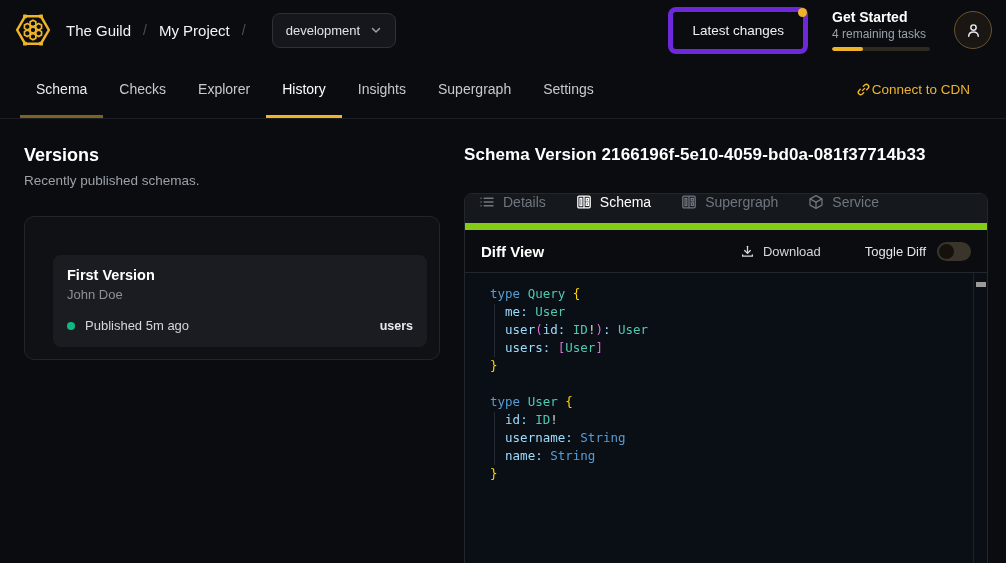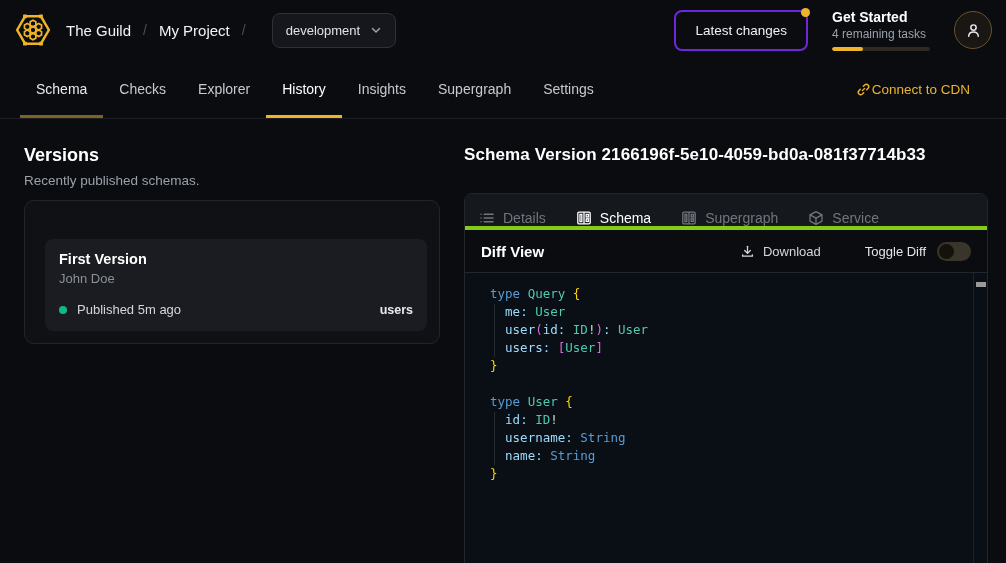--- a/index.html
+++ b/index.html
@@ -13,21 +13,21 @@
 
   
   .header { height:60px; display:flex; align-items:center; justify-content:space-between; padding:0 14px; }
   .header-left { display:flex; align-items:center; }
   .logo { width:38px; height:38px; margin-right:14px; cursor:pointer; }
   .crumb { font-size:15px; font-weight:500; color:#f2f3f5; cursor:pointer; }
   .crumb-sep { color:#4b5058; font-size:14px; margin:0 12px; }
   .env-select { display:flex; align-items:center; gap:10px; background:#15171d; border:1px solid #2d3139;
     border-radius:8px; padding:9px 13px; font-size:13px; color:#dfe2e6; cursor:pointer; margin-left:14px;text-align:center; }
   .header-right { display:flex; align-items:center; gap:24px; }
-  .btn-latest { position:relative; padding:11px 19px; border:2px solid #6d28d9; border-radius:8px;
+  .btn-latest { position:relative; padding:11px 19px; border:5px solid #6d28d9; border-radius:8px;
     background:transparent; color:#f0f1f3; font-size:13.5px; font-family:inherit; cursor:pointer; }
   .notif-dot { position:absolute; top:-4px; right:-4px; width:9px; height:9px; border-radius:50%; }
   .get-started { width:98px; cursor:pointer; }
   .gs-title { font-size:14px; font-weight:600; color:#ffffff; }
   .gs-sub { font-size:12px; color:#9aa1a9; margin-top:2px; }
   .gs-bar { margin-top:6px; height:4px; background:#2e2a22; border-radius:2px; overflow:hidden; }
   .gs-fill { height:100%; border-radius:2px; }
   .avatar { width:38px; height:38px; border-radius:50%; background:#191613; border:1px solid #68552a;
     display:flex; align-items:center; justify-content:center; cursor:pointer; }
 
@@ -42,35 +42,35 @@
     font-size:13.5px; cursor:pointer; padding:0 16px; }
 
   
   .main { display:flex; padding:26px 18px 0 24px; }
   .col-left { width:416px; margin-right:24px; flex-shrink:0; }
   .col-right { flex:1; min-width:0; }
   .sec-title { font-size:18px; font-weight:700; color:#fff; }
   .sec-sub { font-size:13.5px; color:#9aa1a9; margin-top:7px; }
   .rd-title { font-size:17px; font-weight:700; color:#fff; letter-spacing:.1px; }
 
-  .outer-card { margin-top:12px; border:1px solid #22252b; border-radius:10px; background:#0f1115;
-    padding:38px 12px 12px 20px; }
+  .outer-card { margin-top:28px; border:1px solid #22252b; border-radius:10px; background:#0f1115;
+    padding:38px 12px 12px 28px; }
   .inner-card { background:#1a1c21; border-radius:8px; padding:12px 14px 14px 14px; cursor:pointer; }
   .fv-title { font-size:14.5px; font-weight:600; color:#fff; }
   .fv-author { font-size:13px; color:#8b9097; margin-top:4px; }
   .fv-row { margin-top:16px; display:flex; align-items:center; }
   .status-dot { width:8px; height:8px; border-radius:50%; margin-right:10px; }
   .pub-text { font-size:13px; color:#d3d6da; }
   .svc-badge { margin-left:auto; font-size:12.5px; font-weight:700; color:#e8eaed; }
 
   
   .panel { margin-top:28px; border:1px solid #23262d; border-radius:8px; height:420px;
     display:flex; flex-direction:column; overflow:hidden; }
-  .panel-tabs { height:36px; background:#15181d; border-bottom:4px solid #84cc16;
-    display:flex; align-items:flex-end; padding:0 14px; gap:30px; flex-shrink:0; }
+  .panel-tabs { height:36px; background:#15181d; border-bottom:7px solid #84cc16;
+    display:flex; align-items:flex-start; padding:0 14px; gap:30px; flex-shrink:0; }
   .ptab { display:flex; align-items:center; gap:8px; font-size:14px; font-weight:500;
     color:#70767e; cursor:pointer; }
   .ptab.active { color:#ffffff; }
   .diff-row { height:43px; display:flex; align-items:center; padding:0 16px;
     border-bottom:1px solid #23262d; flex-shrink:0; }
   .diff-title { font-size:15px; font-weight:700; color:#fff; }
   .diff-actions { margin-left:auto; display:flex; align-items:center; gap:44px; }
   .download { display:flex; align-items:center; gap:8px; font-size:13px; color:#d3d6da; cursor:pointer; }
   .toggle-wrap { display:flex; align-items:center; gap:11px; font-size:13px; color:#e3e5e8; }
   .switch { width:34px; height:19px; border-radius:10px; background:#3a352b; position:relative; cursor:pointer; }

